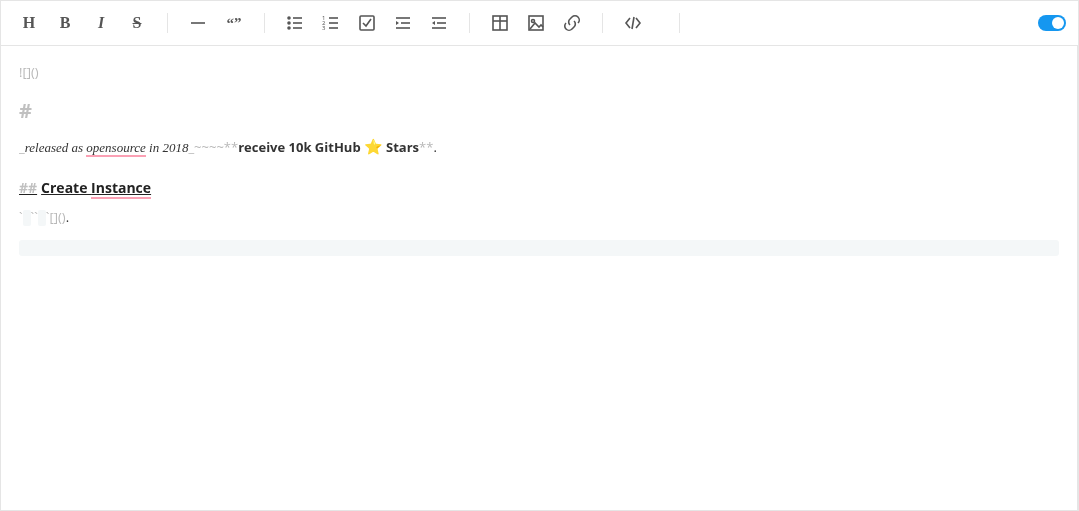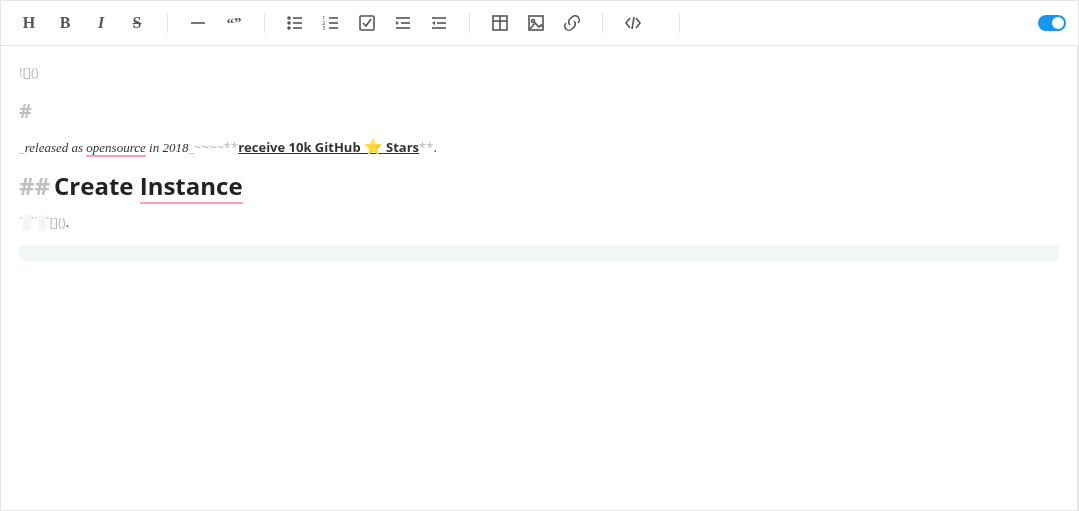--- a/index.html
+++ b/index.html
@@ -61,26 +61,26 @@
   }
   .split{flex:1;display:flex;overflow:hidden;}
   .pane{flex:1;overflow:hidden;position:relative;}
   .pane .inner{padding:14px 18px;height:100%;overflow-y:auto;}
   .pane.md{border-right:1px solid var(--border);}
   
   .md-line{line-height:1.9;font-size:13px;color:#333;}
   .md-dim{color:#b8b8b8;}
   .md-blue{color:var(--blue);}
   .md-italic{font-style:italic;font-family:Liberation Serif, serif;}
-  .md-bold{font-weight:700;text-decoration:underline;}
+  .md-bold{font-weight:700;}
   .md-strike{text-decoration:line-through;}
   .md-pink{border-bottom:2px solid var(--pink-underline);}
   .md-h1{font-size:20px;font-weight:700;margin:12px 0 8px;}
   .md-h1 .hash{color:#c0c0c0;margin-right:4px;}
-  .md-h2{font-size:24px;font-weight:700;margin:9px 0 8px;}
+  .md-h2{font-size:14px;font-weight:700;margin:18px 0 8px;text-decoration:underline;}
   .md-h2 .hash{color:#c0c0c0;margin-right:4px;}
   .md-code-inline{background:var(--code-bg);color:var(--code-red);font-family:Menlo,Consolas,monospace;padding:1px 4px;border-radius:2px;font-size:12px;}
   .md-backtick{color:#b8b8b8;}
   .md-codeblock{
     background:var(--code-bg);padding:8px 10px;margin:10px 0;
     font-family:Menlo,Consolas,monospace;font-size:12.5px;color:#555;border-radius:3px;
   }
   .md-codeblock .fence{color:#b8b8b8;}
   .star{font-size:15px;}
 </style>

